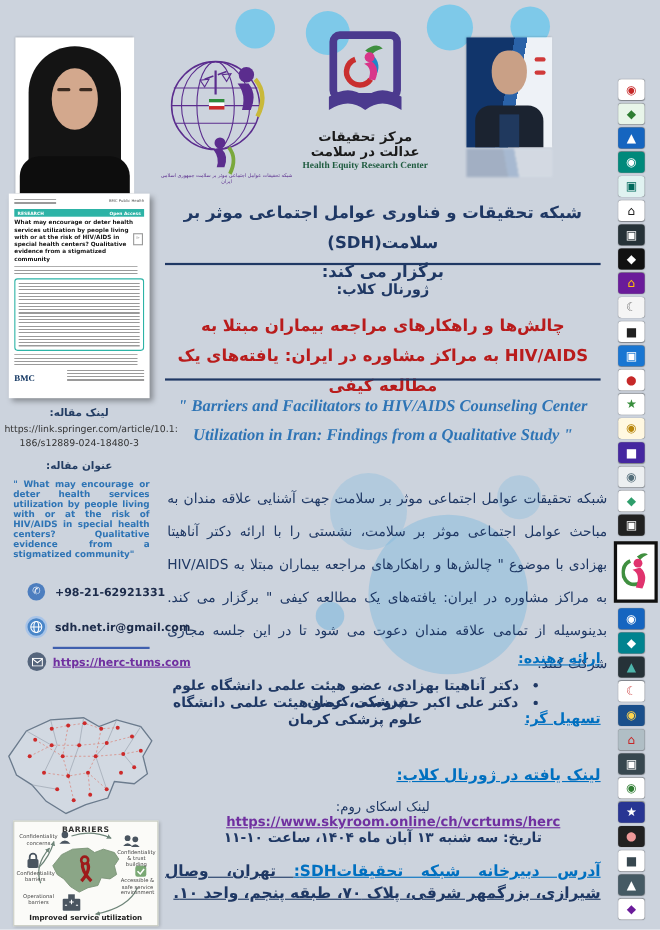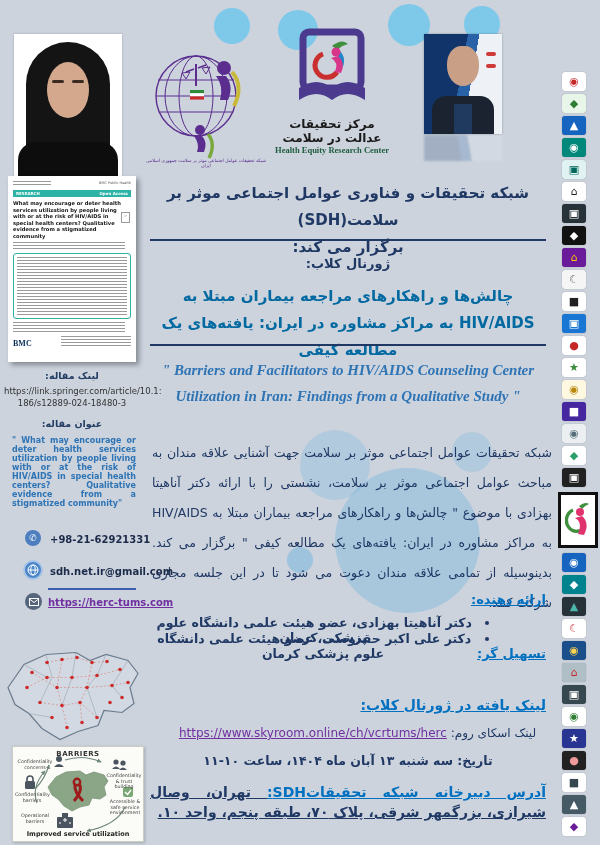--- a/index.html
+++ b/index.html
@@ -45,35 +45,35 @@
               border:3px solid #101010;display:flex;align-items:center;justify-content:center;}
 
   
   .rtl{direction:rtl;}
   .host-title{position:absolute;left:150px;top:180px;width:396px;text-align:center;font-weight:bold;
               font-size:15px;line-height:27px;color:#1f3864;}
   .rule{position:absolute;left:150px;width:396px;border-top:2px solid #1f3864;}
   .journal-label{position:absolute;left:150px;top:256px;width:396px;text-align:center;font-weight:bold;
                  font-size:13px;color:#1f3864;}
   .fa-title{position:absolute;left:150px;top:283px;width:396px;text-align:center;font-weight:bold;
-            font-size:15px;line-height:27px;color:#0369a1;}
+            font-size:15px;line-height:27px;color:#b91c1c;}
   .en-title{position:absolute;left:160px;top:357px;width:376px;text-align:center;
             font-family:"Liberation Serif",serif;font-style:italic;font-weight:bold;
             font-size:15px;line-height:26px;color:#2e74b5;}
   .desc{position:absolute;left:152px;top:438px;width:400px;font-size:12.5px;line-height:30px;
         text-align:justify;color:#1f3864;}
   .sec-head{position:absolute;left:150px;width:396px;text-align:right;color:#0070c0;font-weight:bold;
             font-size:13px;}
   .sec-head span{text-decoration:underline;}
   .bullet{position:absolute;left:150px;width:352px;text-align:right;color:#1f3864;font-weight:600;
           font-size:12.5px;}
   .bullet ul{margin:0;padding:0 6px 0 0;list-style:disc inside;text-align:center;}
   .link-head{font-size:14px;}
   .sky-row{position:absolute;left:150px;top:726px;width:396px;text-align:center;font-size:12px;color:#1f3864;}
-  .sky-link{color:#7030a0;font-weight:normal;text-decoration:underline;direction:ltr;unicode-bidi:embed;padding-left:19px;}
+  .sky-link{color:#7030a0;font-weight:bold;text-decoration:underline;direction:ltr;unicode-bidi:embed;padding-left:19px;}
   .date-line{position:absolute;left:150px;top:753px;width:396px;text-align:center;font-weight:bold;
              font-size:12.5px;color:#1f3864;}
   .address{position:absolute;left:150px;top:782px;width:396px;font-size:14px;font-weight:bold;
            line-height:20px;text-align:justify;color:#1f3864;}
   .address .lbl{color:#0070c0;text-decoration:underline;}
   .address .rest{text-decoration:underline;}
 
   
   .paper{position:absolute;left:8px;top:176px;width:128px;height:186px;background:#fff;
          box-shadow:3px 3px 5px rgba(0,0,0,.35);padding:5px 5px 0 5px;box-sizing:border-box;}

